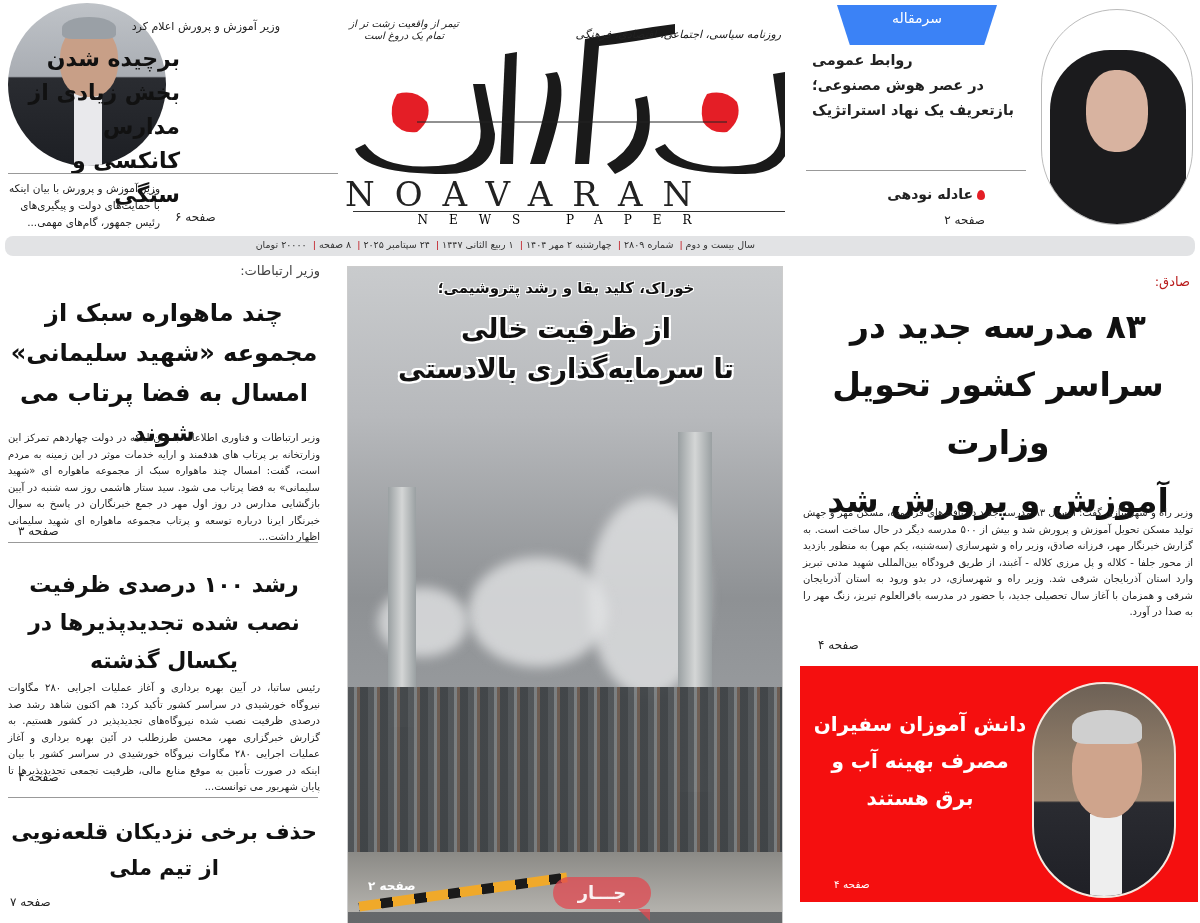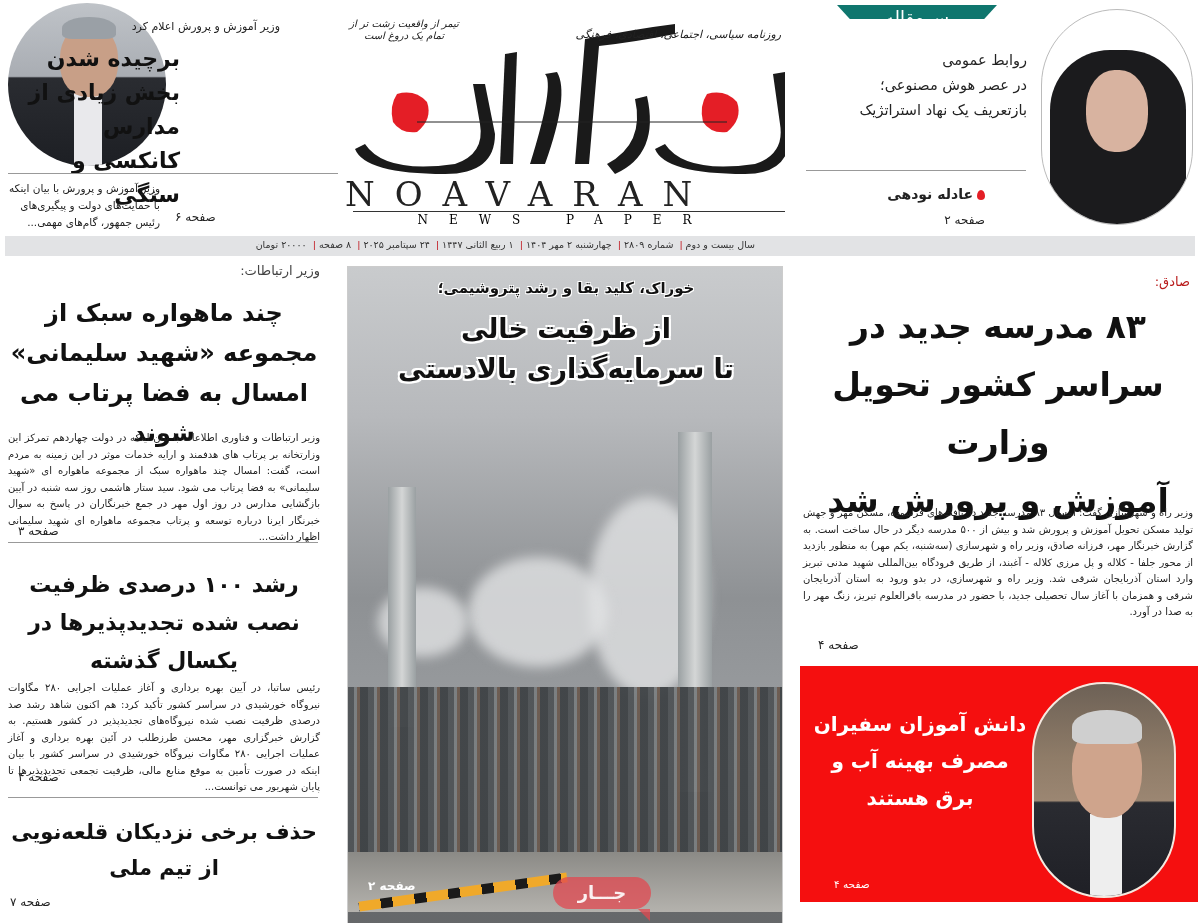--- a/index.html
+++ b/index.html
@@ -23,33 +23,33 @@
   
   .mast { left: 345px; top: 0px; width: 440px; height: 235px; }
   .mast-logo { position: absolute; left: 0; top: 24px; width: 440px; height: 150px; }
   .mast-tag-r { position: absolute; right: 4px; top: 28px; font-size: 11px; font-style: italic; color: #222; }
   .mast-tag-l { position: absolute; left: 4px; top: 18px; width: 110px; font-size: 10px; font-style: italic; color: #222; text-align: center; line-height: 12px; }
   .mast-latin { position: absolute; left: 0; top: 176px; width: 440px; text-align: left; font-family: "DejaVu Serif", serif; font-size: 34px; letter-spacing: 20px; color: #222; direction: ltr; line-height: 36px; }
   .mast-rule { position: absolute; left: 8px; top: 211px; width: 432px; height: 1px; background: #333; }
   .mast-np { position: absolute; left: 0; top: 213px; width: 440px; text-align: center; font-family: "DejaVu Serif", serif; font-size: 12px; letter-spacing: 21px; color: #000000; direction: ltr; }
 
   
-  .ed-tab { left: 837px; top: 5px; width: 160px; height: 14px; background: #0f766e;
-    clip-path: polygon(0 0, 100% 0, 92% 100%, 8% 100%); border-radius: 0 0 10px 10px; color: #fff; font-size: 18px; text-align: center; line-height: 26px; }
-  .ed-title { left: 812px; top: 48px; width: 215px; text-align: right; font-size: 14.5px; font-weight: normal; line-height: 25px; color: #222; }
+  .ed-tab { left: 837px; top: 5px; width: 160px; height: 40px; background: #3b82f6;
+    clip-path: polygon(0 0, 100% 0, 92% 100%, 8% 100%); border-radius: 0 0 10px 10px; color: #fff; font-size: 14px; text-align: center; line-height: 26px; }
+  .ed-title { left: 812px; top: 48px; width: 215px; text-align: left; font-size: 14.5px; font-weight: bold; line-height: 25px; color: #222; }
   .ed-rule { left: 806px; top: 170px; width: 220px; height: 1px; background: #999; }
   .ed-author { right: 215px; top: 186px; font-size: 14px; font-weight: bold; color: #222; }
   .ed-author .dot { display: inline-block; width: 8px; height: 10px; background: #e41e26; border-radius: 50% 50% 50% 50% / 60% 60% 40% 40%; margin-left: 4px; vertical-align: middle; }
   .ed-page { right: 215px; top: 213px; font-size: 12px; color: #222; }
   .ed-photo { left: 1041px; top: 9px; width: 152px; height: 216px; border-radius: 76px; overflow: hidden; border: 1px solid #bbb; background: #ffffff; }
   .ed-photo .scarf { position: absolute; left: 8px; top: 40px; width: 136px; height: 190px; border-radius: 60px 60px 20px 20px; background: #1b1b1d; }
   .ed-photo .face { position: absolute; left: 44px; top: 60px; width: 62px; height: 82px; border-radius: 46%; background: #d8b3a0; }
 
   
-  .datebar { left: 5px; top: 236px; width: 1190px; height: 20px; background: #e2e3e5; }
+  .datebar { left: 5px; top: 236px; width: 1190px; height: 20px; background: #e2e3e5; border-radius: 8px; }
   .datebar-text { position: absolute; right: 440px; top: 3px; font-size: 9.5px; color: #333; white-space: nowrap; }
   .datebar-text .sep { color: #c0141c; margin: 0 3px; }
 
   
   .lc-kicker { left: 10px; top: 263px; width: 310px; font-size: 13px; color: #444; }
   .lc-title1 { left: 8px; top: 293px; width: 312px; text-align: center; font-size: 24px; font-weight: bold; line-height: 40px; }
   .lc-body1 { left: 8px; top: 430px; width: 312px; text-align: justify; text-align-last: right; font-size: 10px; line-height: 16.5px; color: #222; }
   .lc-page1 { left: 18px; top: 524px; font-size: 12px; color: #222; }
   .lc-rule1 { left: 8px; top: 542px; width: 310px; height: 1px; background: #999; }
   .lc-title2 { left: 8px; top: 566px; width: 312px; text-align: center; font-size: 22px; font-weight: bold; line-height: 38px; }

